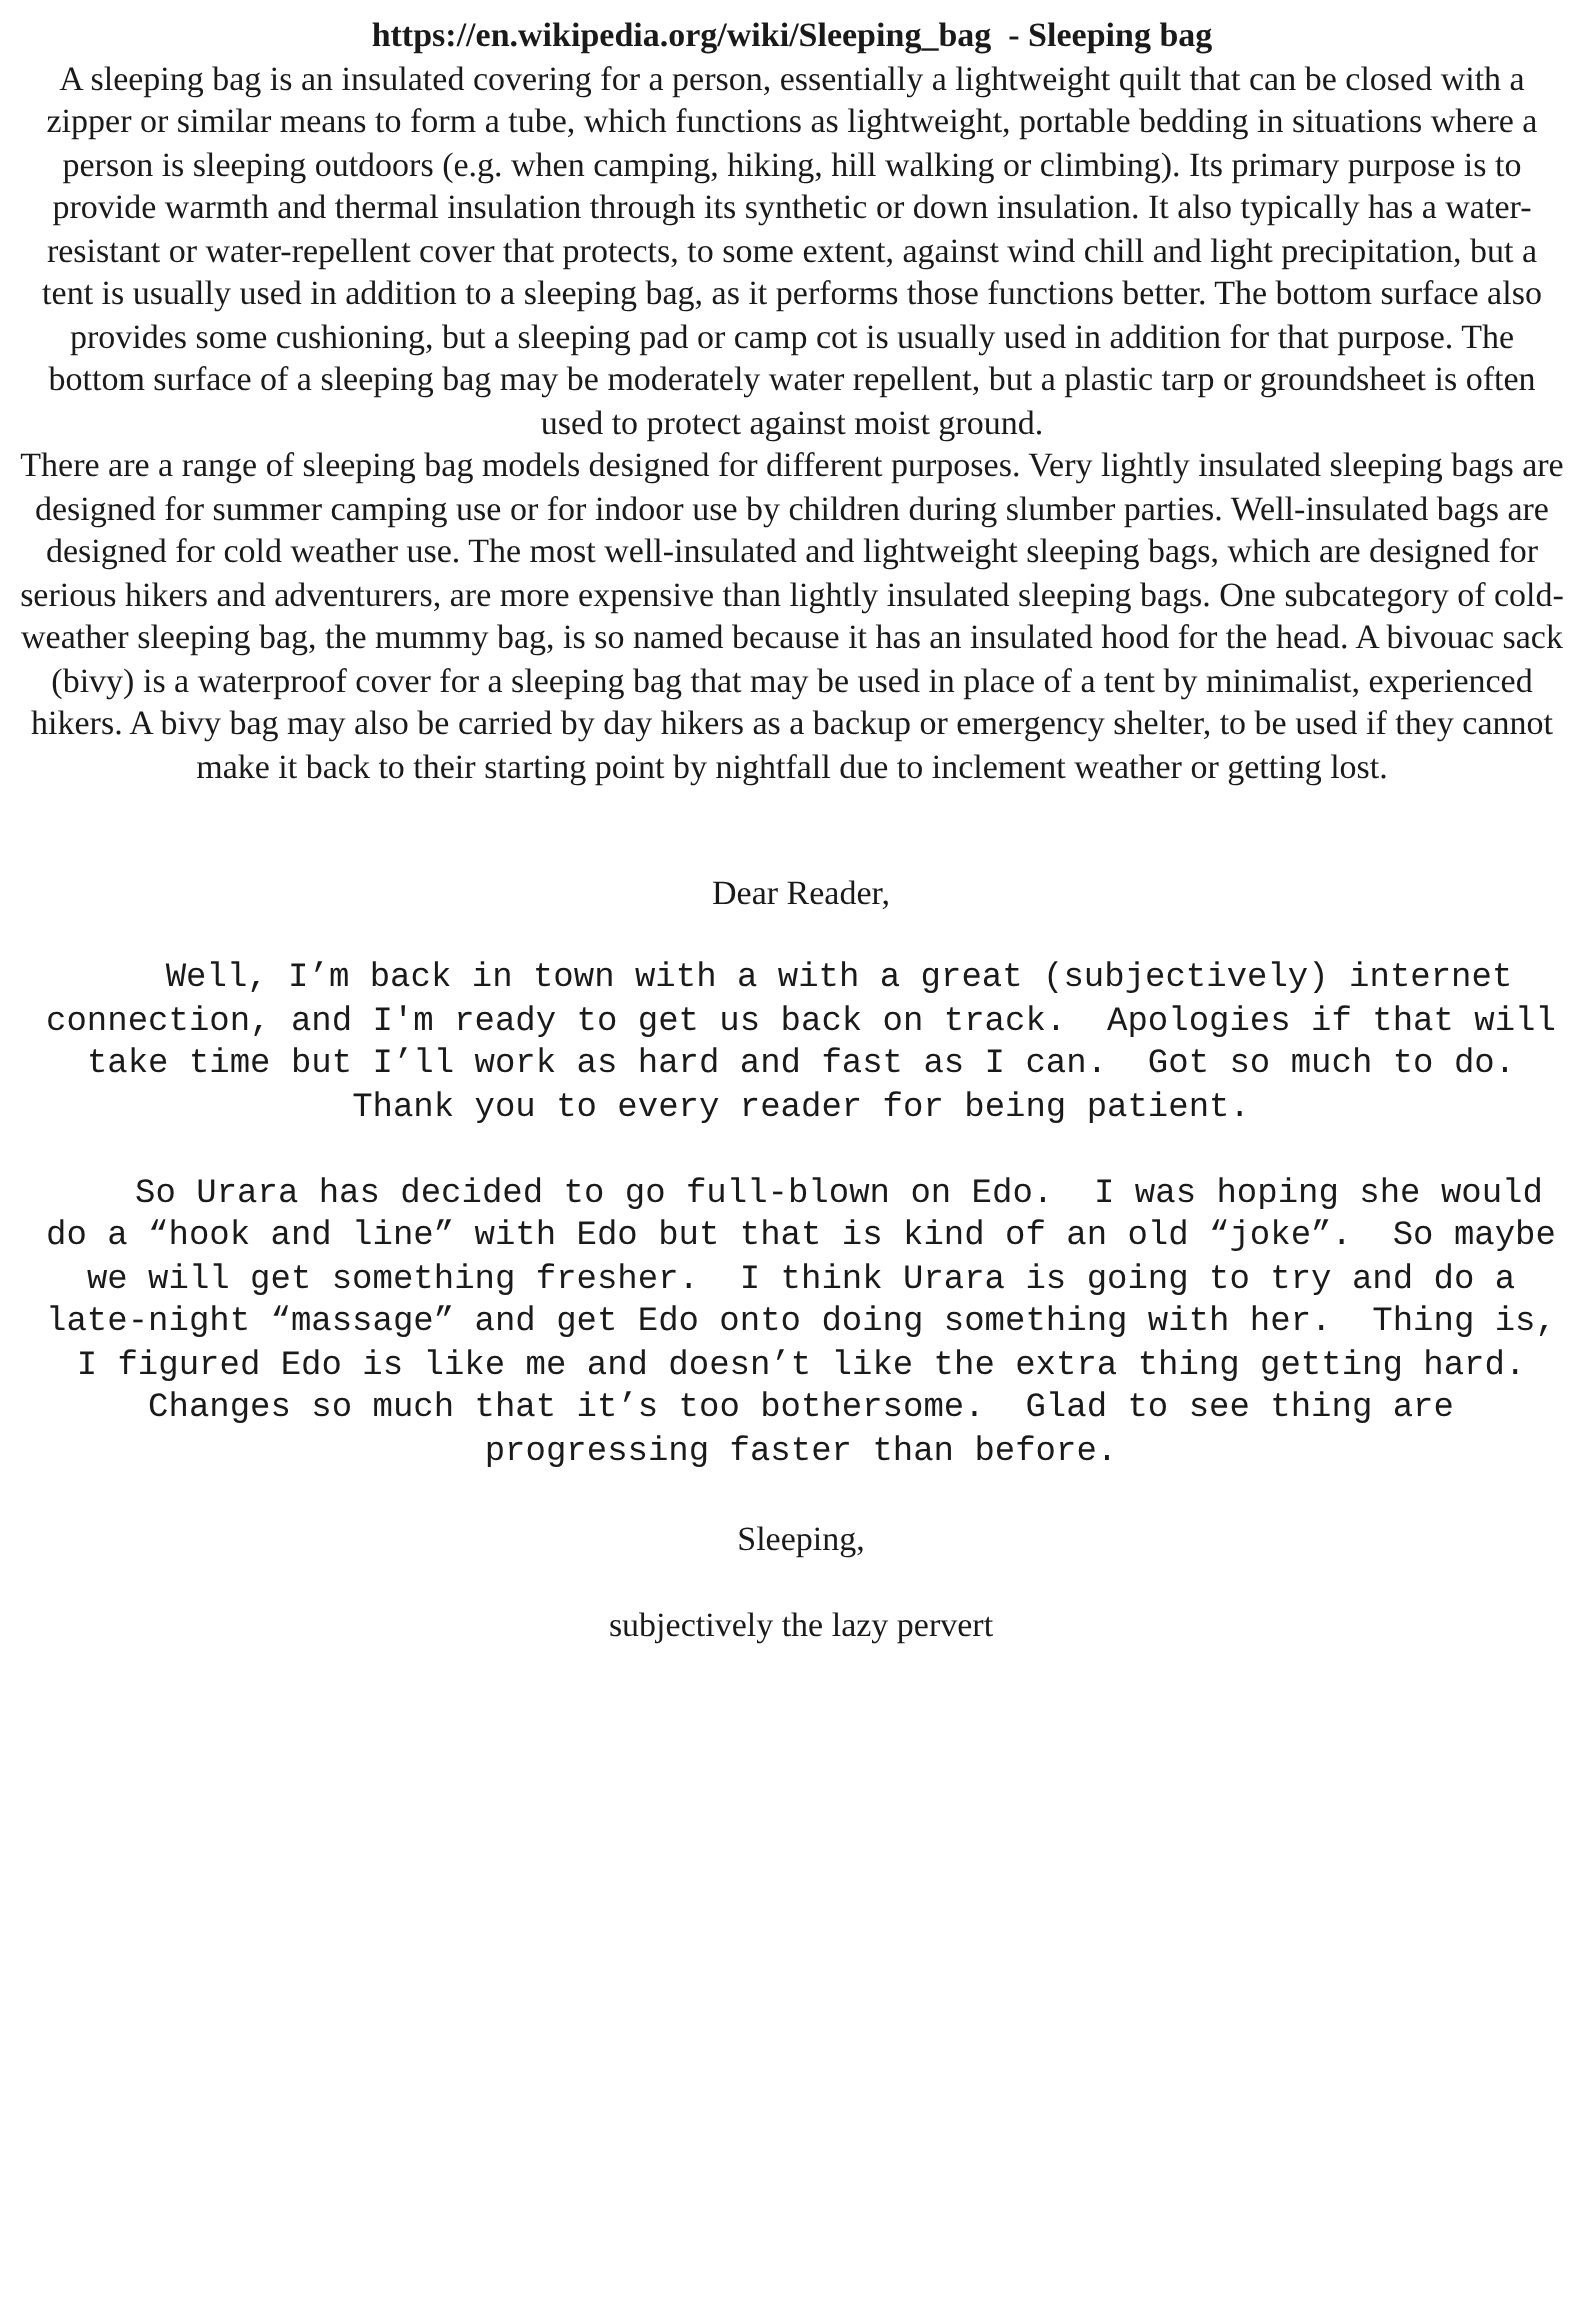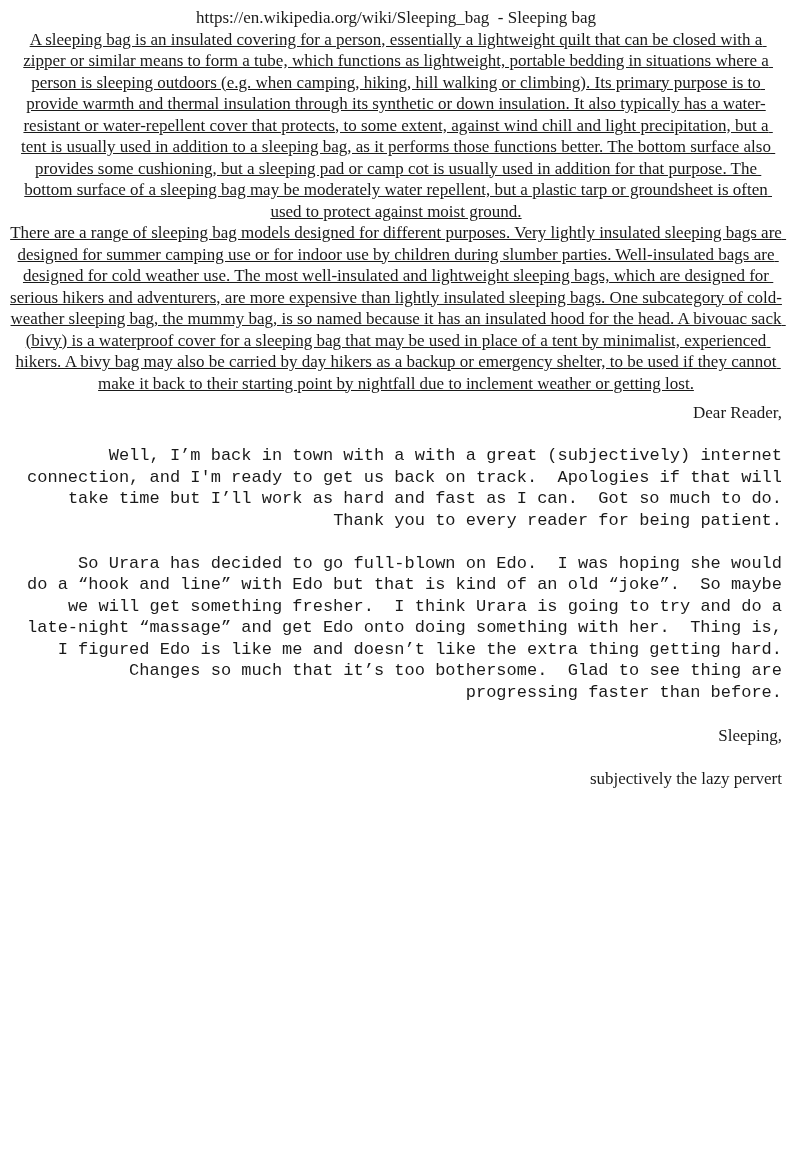--- a/index.html
+++ b/index.html
@@ -26,28 +26,28 @@
   p {
     margin: 0;
     white-space: pre-wrap;
   }
   .center-block {
     text-align: center;
   }
   .header-line {
     text-align: center;
     white-space: pre;
+    font-weight: bold;
   }
   .wiki-para {
-    text-decoration: underline;
   }
   .letter {
-    text-align: right;
+    text-align: center;
     padding-left: 9px;
-    margin-top: 8px;
+    margin-top: 42px;
   }
   .letter p + p,
   .letter .letter-para,
   .letter .closing,
   .letter .signature {
     margin-top: 21.5px;
   }
   .indent {
     text-indent: 38px;
     font-family: Liberation Mono, monospace;

